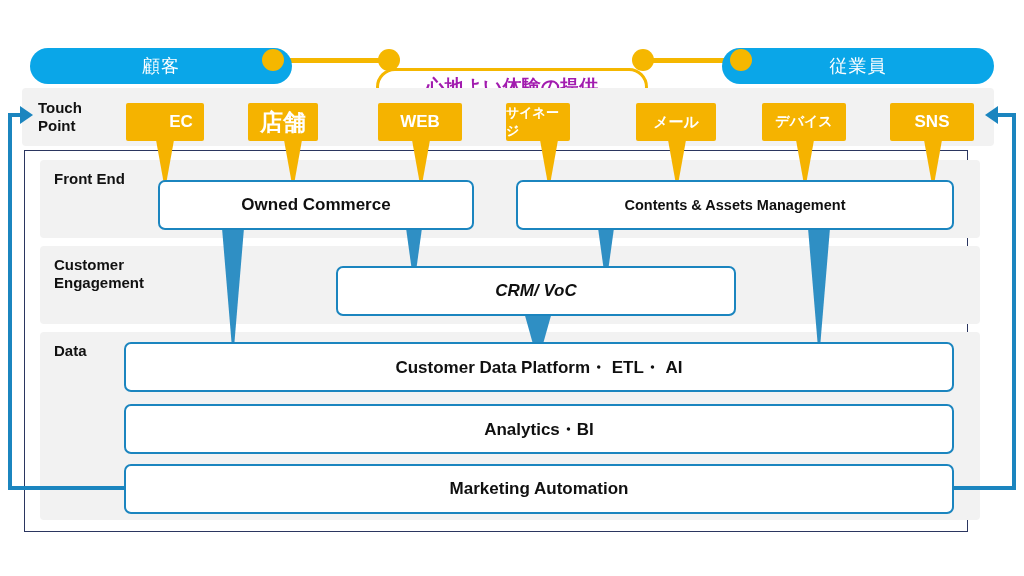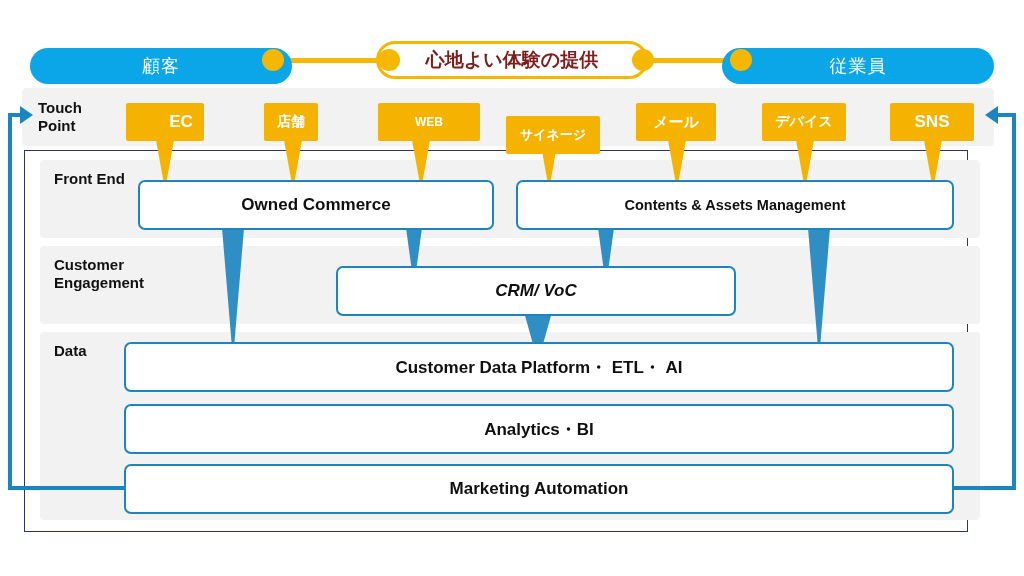--- a/index.html
+++ b/index.html
@@ -37,23 +37,24 @@
   .pill.blue { background: #0aa6e8; }
   .pill-center {
     position: absolute;
     height: 38px;
     border-radius: 19px;
     background: #ffffff;
     border: 3px solid #f5b700;
     display: flex;
     align-items: center;
     justify-content: center;
-    color: #7f1d1d;
+    color: #a21caf;
     font-size: 19px;
     font-weight: 700;
+    margin-top: 27px;
   }
   .connector-line {
     position: absolute;
     height: 5px;
     background: #f5b700;
   }
   .dot {
     position: absolute;
     width: 22px; height: 22px;
     border-radius: 50%;
@@ -180,27 +181,27 @@
   <div class="tp-tail" style="left:284px; top:140px;"></div>
   <div class="tp-tail" style="left:412px; top:140px;"></div>
   <div class="tp-tail" style="left:540px; top:140px;"></div>
   <div class="tp-tail" style="left:668px; top:140px;"></div>
   <div class="tp-tail" style="left:796px; top:140px;"></div>
   <div class="tp-tail" style="left:924px; top:140px;"></div>
 
   <div class="tp" style="left:126px; top:103px; width:78px; font-size:17px;padding-left:32px;">
     <span>EC</span>
   </div>
-  <div class="tp" style="left:264px; top:103px; width:54px; font-size:14px;">
+  <div class="tp" style="left:248px; top:103px; width:70px; font-size:23px;">
     <span>店舗</span>
   </div>
-  <div class="tp" style="left:378px; top:103px; width:102px; font-size:12px;">
+  <div class="tp" style="left:378px; top:103px; width:84px; font-size:17px;">
     <span>WEB</span>
   </div>
-  <div class="tp" style="left:506px; top:103px; width:94px; font-size:13px;margin-top:13px;">
+  <div class="tp" style="left:506px; top:103px; width:64px; font-size:13px;">
     <span>サイネージ</span>
   </div>
   <div class="tp" style="left:636px; top:103px; width:80px; font-size:15px;">
     <span>メール</span>
   </div>
   <div class="tp" style="left:762px; top:103px; width:84px; font-size:14px;">
     <span>デバイス</span>
   </div>
   <div class="tp" style="left:890px; top:103px; width:84px; font-size:17px;">
     <span>SNS</span>
@@ -226,21 +227,21 @@
 
   <div class="bluetri" style="left:598px; top:228px; width:16px; height:44px;
               clip-path: polygon(0% 0%, 100% 0%, 62% 100%, 38% 100%);"></div>
 
   <div class="bluetri" style="left:808px; top:228px; width:22px; height:116px;
               clip-path: polygon(0% 0%, 100% 0%, 56% 100%, 44% 100%);"></div>
 
   <div class="bluetri" style="left:524px; top:312px; width:28px; height:36px;
               clip-path: polygon(0% 0%, 100% 0%, 64% 100%, 36% 100%);"></div>
 
-  <div class="lbox big" style="left:138px; top:180px; width:356px; height:50px;">
+  <div class="lbox big" style="left:158px; top:180px; width:316px; height:50px;">
     <span>Owned Commerce</span>
   </div>
   <div class="lbox med" style="left:516px; top:180px; width:438px; height:50px;">
     <span>Contents &amp; Assets Management</span>
   </div>
 
   <div class="lbox big" style="left:336px; top:266px; width:400px; height:50px;font-style:italic;">
     <span>CRM/ VoC</span>
   </div>
 

